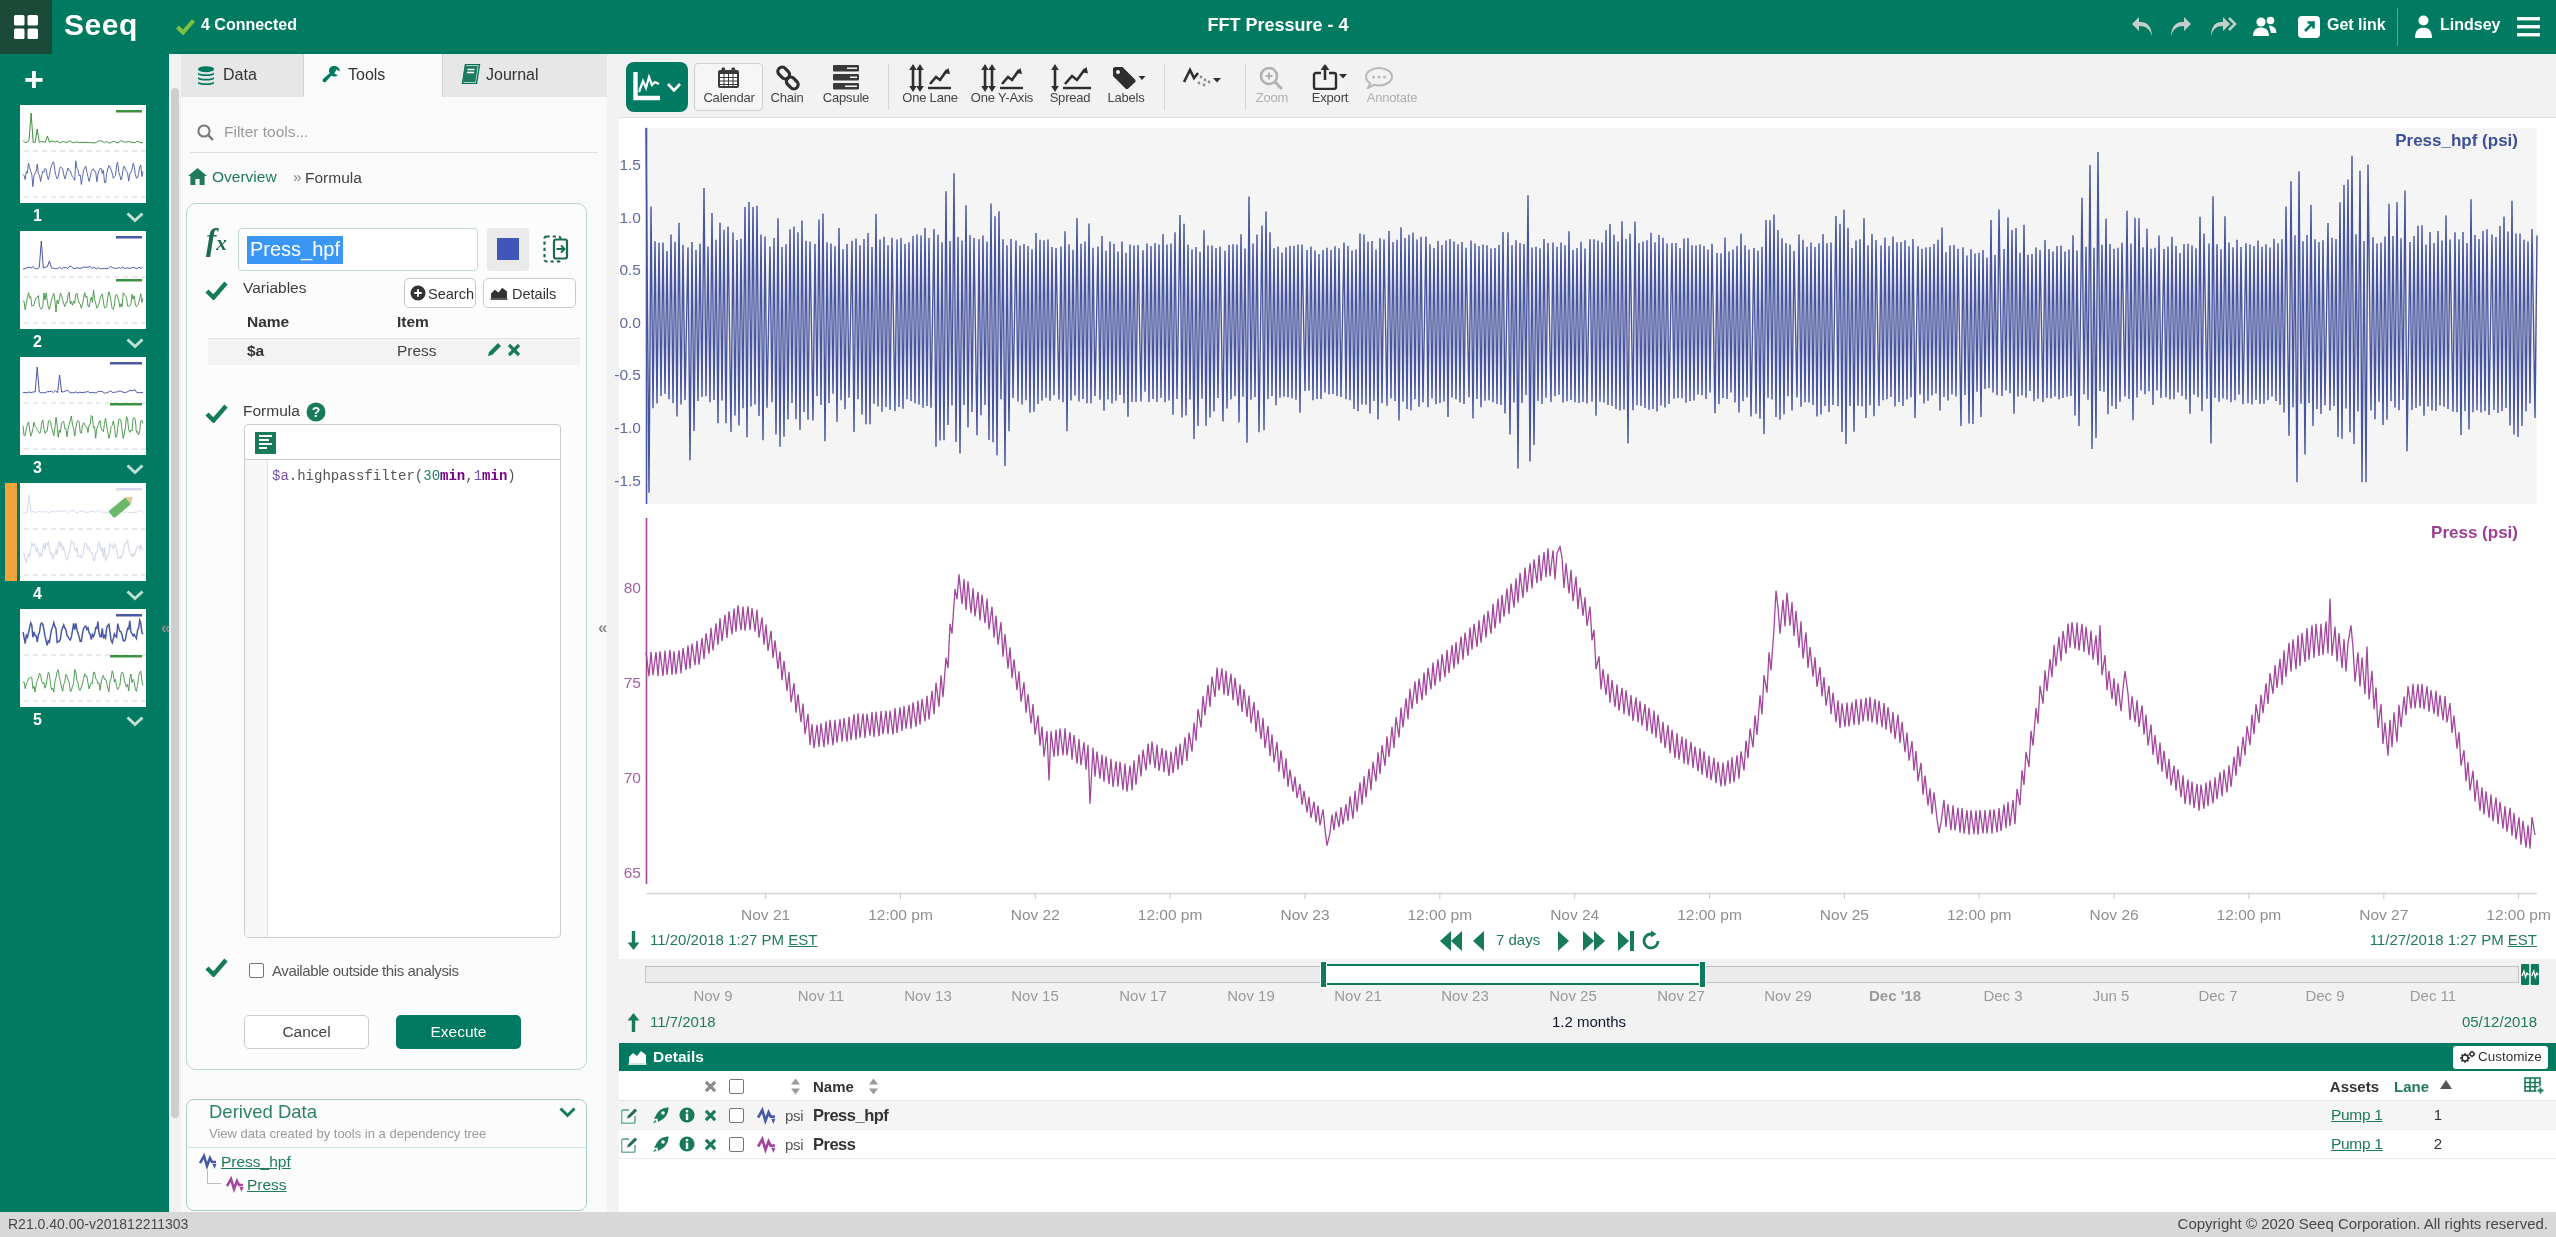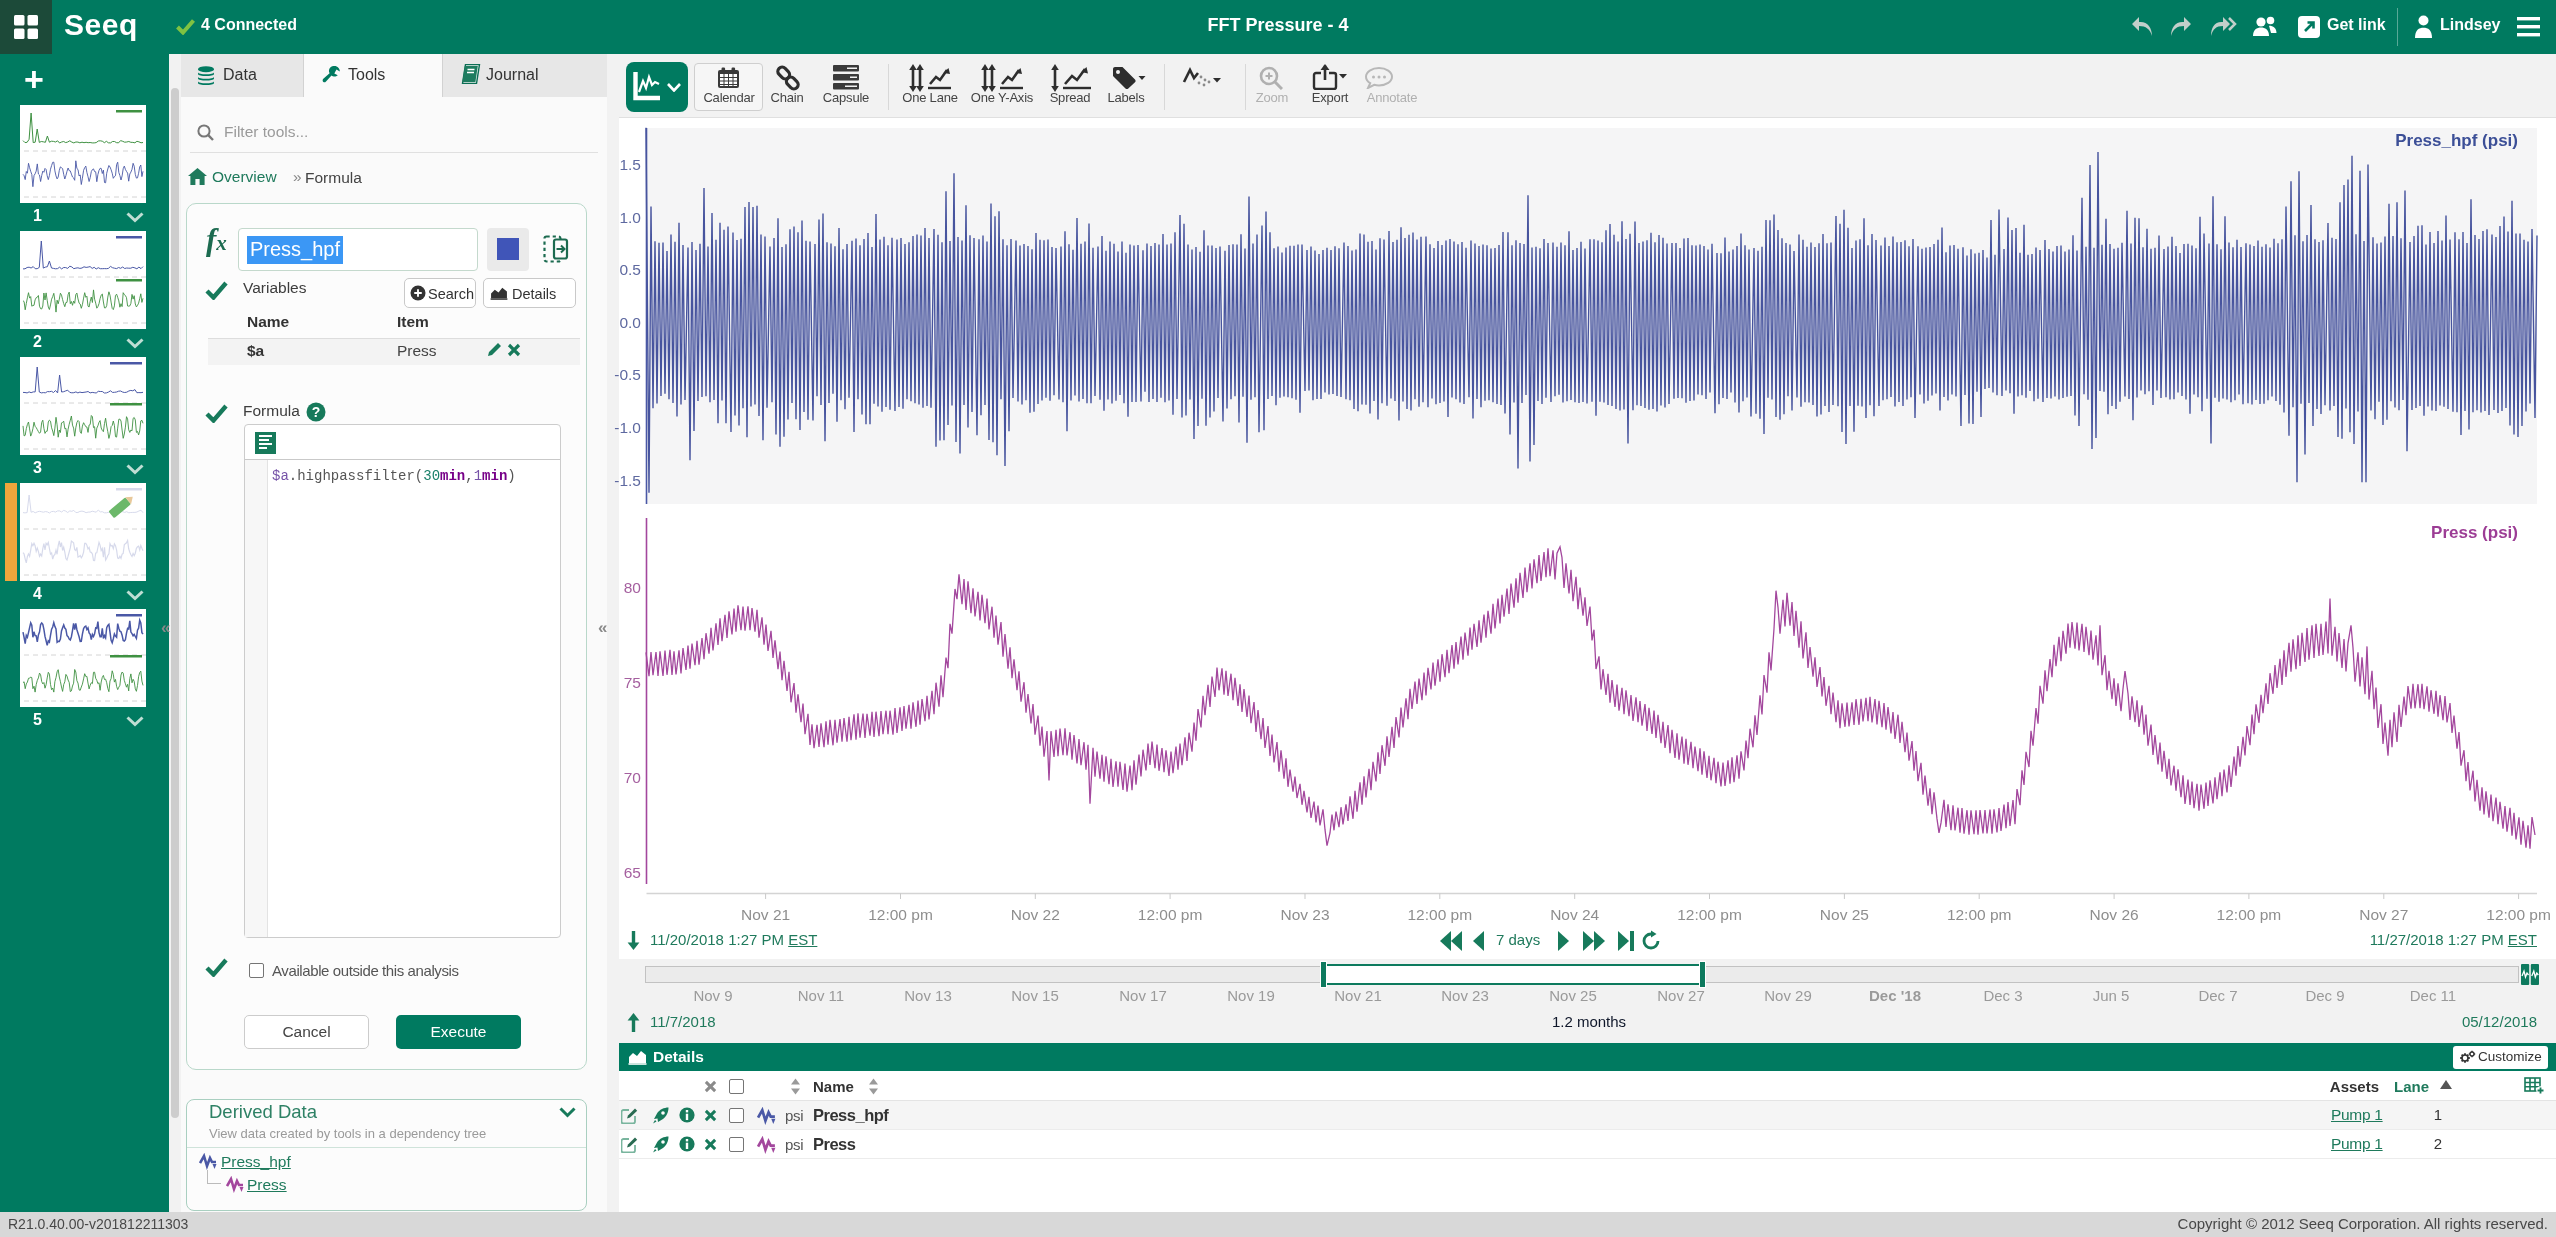--- a/index.html
+++ b/index.html
@@ -610,13 +610,13 @@
 <svg class="abs" style="left:757px;top:1136px;" width="20" height="18" viewBox="0 0 19 17">
       <path d="M1 10 L5 3 L8 13 L11 5 L13 9 L17 9" stroke="#a3479d" stroke-width="2.6" fill="none"></path>
       <path d="M13.5 11 L17.5 11 L15.5 16 Z" fill="#a3479d"></path>
     </svg>
 <div class="abs" style="left:785px;top:1136px;font-size:15px;letter-spacing:-0.3px;color:#555;">psi</div>
 <div class="abs" style="left:813px;top:1135px;font-size:16.5px;letter-spacing:-0.5px;color:#333;font-weight:700;">Press</div>
 <div class="abs" style="left:2331px;top:1135px;font-size:15.5px;letter-spacing:-0.3px;color:#1f7a5c;text-decoration:underline;">Pump 1</div>
 <div class="abs" style="left:2431px;top:1135px;width:14px;text-align:center;font-size:15px;color:#333;">2</div>
     <div class="abs" style="left:0;top:1212px;width:2556px;height:25px;background:#d8d8d8;"></div>
 <div class="abs" style="left:8px;top:1216px;font-size:14px;color:#484848;">R21.0.40.00-v201812211303</div>
-<div class="abs" style="left:2056px;top:1215px;width:492px;text-align:right;font-size:15px;color:#484848;">Copyright © 2012 Seeq Corporation. All rights reserved.</div>
+<div class="abs" style="left:2056px;top:1215px;width:492px;text-align:right;font-size:15px;color:#484848;">Copyright © 2020 Seeq Corporation. All rights reserved.</div>
 </div>
 </body></html>

